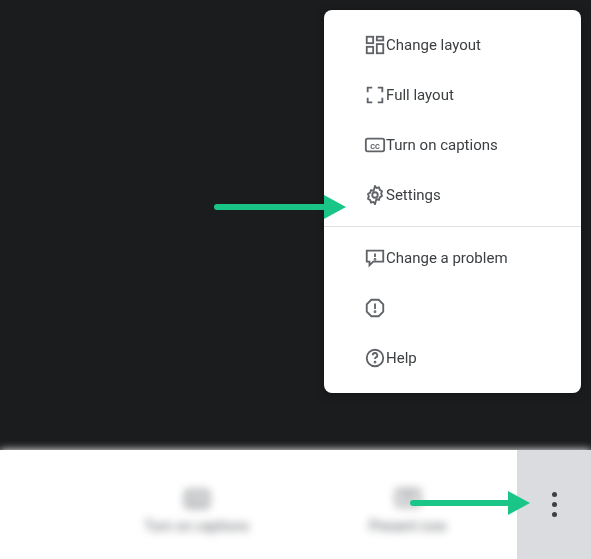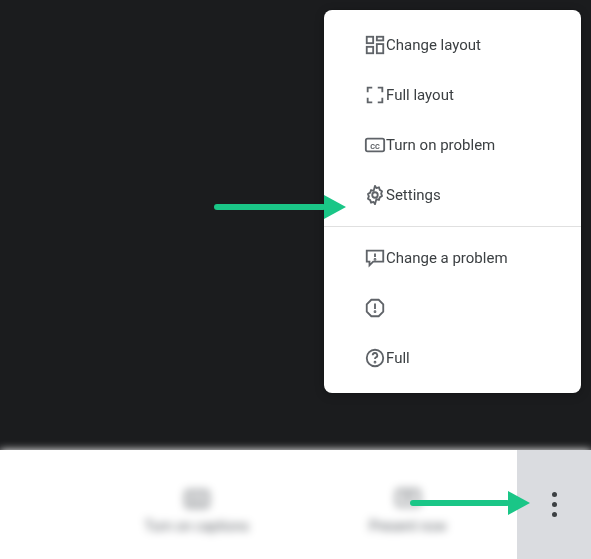--- a/index.html
+++ b/index.html
@@ -159,21 +159,21 @@
     <span>Full layout</span>
   </div>
 
   <div class="menu-item">
     <span class="menu-icon">
       <svg viewBox="0 0 24 24" fill="none" stroke="#5f6368" stroke-width="2">
         <rect x="2" y="5" width="20" height="14" rx="2"></rect>
         <text x="12" y="16" text-anchor="middle" font-size="8" fill="#5f6368" stroke="none" font-weight="bold">CC</text>
       </svg>
     </span>
-    <span>Turn on problem</span>
+    <span>Turn on captions</span>
   </div>
 
   <div class="menu-item">
     <span class="menu-icon">
       <svg viewBox="0 0 24 24" fill="none" stroke="#5f6368" stroke-width="2">
         <circle cx="12" cy="12" r="3"></circle>
         <path d="M12 2 l1.5 2.5 2.8-0.9 0.9 2.8 2.5 1.5 -1 2.6 1 2.6 -2.5 1.5 -0.9 2.8 -2.8-0.9 L12 22 l-1.5-2.5 -2.8 0.9 -0.9-2.8 -2.5-1.5 1-2.6 -1-2.6 2.5-1.5 0.9-2.8 2.8 0.9 Z" stroke-linejoin="round"></path>
       </svg>
     </span>
     <span>Settings</span>
@@ -203,21 +203,21 @@
   </div>
 
   <div class="menu-item">
     <span class="menu-icon">
       <svg viewBox="0 0 24 24" fill="none" stroke="#5f6368" stroke-width="2">
         <circle cx="12" cy="12" r="9"></circle>
         <path d="M9.5 9 a2.5 2.5 0 1 1 3.5 2.3 c-1 .5 -1 1.2 -1 1.7"></path>
         <circle cx="12" cy="16.5" r="0.5" fill="#5f6368"></circle>
       </svg>
     </span>
-    <span>Full</span>
+    <span>Help</span>
   </div>
 </div>
 
 <div class="arrow">
   <div class="arrow-line" style="left:214px; top:204px; width:112px;"></div>
   <div class="arrow-head" style="left:324px; top:195px;"></div>
 </div>
 
 <div class="arrow">
   <div class="arrow-line" style="left:410px; top:500px; width:100px;"></div>

